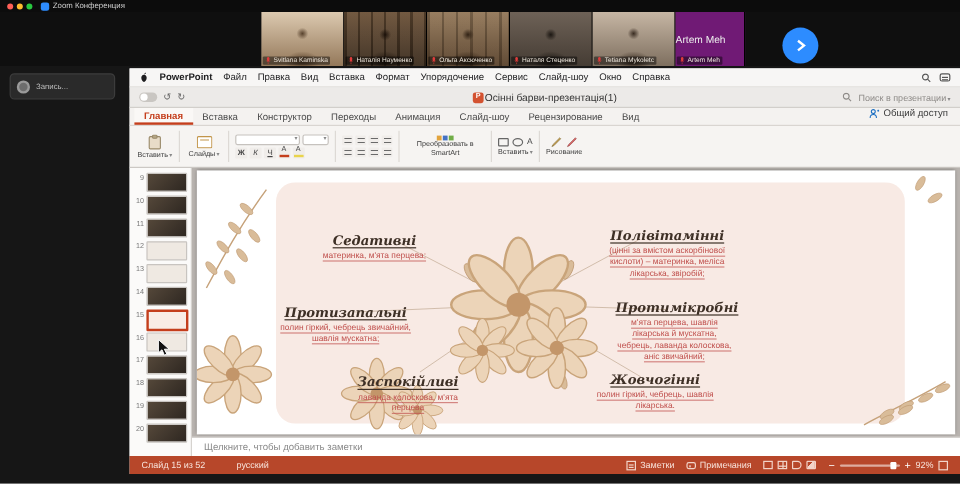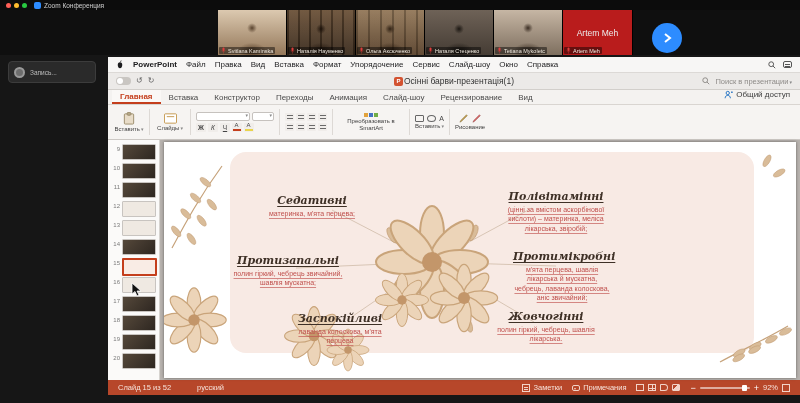--- a/index.html
+++ b/index.html
@@ -14,21 +14,21 @@
   .zoom-title{font-size:6.5px;color:#cfcfcf;white-space:nowrap}
 
   .video-strip{position:absolute;left:0;top:10px;width:800px;height:45px;background:#0f0f0f;z-index:4}
   .tiles{position:absolute;left:218px;top:0;height:45px;display:flex}
   .tile{width:69px;height:45px;position:relative;border-right:1px solid #000;overflow:hidden}
   .t1{background-color:#b5a089;background-image:radial-gradient(circle 7px at 50% 40%, rgba(70,48,28,.85), rgba(70,48,28,0) 70%),radial-gradient(ellipse 20px 12px at 50% 92%, rgba(70,48,28,.8), rgba(70,48,28,0) 72%),linear-gradient(180deg,#dcc9b0,#94785a)}
   .t2{background-color:#4e3a27;background-image:radial-gradient(circle 7px at 50% 42%, rgba(25,15,8,.9), rgba(25,15,8,0) 70%),radial-gradient(ellipse 20px 12px at 50% 92%, rgba(25,15,8,.85), rgba(25,15,8,0) 72%),repeating-linear-gradient(90deg, rgba(0,0,0,.28) 0 2px, rgba(255,255,255,.05) 2px 11px),linear-gradient(180deg,#6b5138,#3a2b1d)}
   .t3{background-color:#7a6146;background-image:radial-gradient(circle 7px at 50% 42%, rgba(40,26,14,.9), rgba(40,26,14,0) 70%),radial-gradient(ellipse 20px 12px at 50% 92%, rgba(40,26,14,.85), rgba(40,26,14,0) 72%),repeating-linear-gradient(90deg, rgba(0,0,0,.22) 0 2px, rgba(255,255,255,.04) 2px 12px),linear-gradient(180deg,#94795a,#5b442e)}
   .t4{background-color:#5c5248;background-image:radial-gradient(circle 7px at 50% 42%, rgba(20,16,12,.9), rgba(20,16,12,0) 70%),radial-gradient(ellipse 20px 12px at 50% 92%, rgba(20,16,12,.85), rgba(20,16,12,0) 72%),linear-gradient(180deg,#6e6257,#453c34)}
   .t5{background-color:#b5a695;background-image:radial-gradient(circle 7px at 50% 40%, rgba(45,32,22,.9), rgba(45,32,22,0) 70%),radial-gradient(ellipse 20px 12px at 50% 92%, rgba(45,32,22,.85), rgba(45,32,22,0) 72%),linear-gradient(180deg,#c6b6a4,#7e6f5f)}
-  .tile.audio{width:70px;background:#b91c1c;display:flex;align-items:center;justify-content:center}
+  .tile.audio{width:58px;background:#701a75;display:flex;align-items:center;}
   .tile.audio .big-name{font-size:8.5px;color:#ededed}
   .nameplate{position:absolute;left:1px;bottom:1px;display:flex;align-items:center;gap:2px;background:rgba(0,0,0,.45);padding:0 2px;height:7px;border-radius:1px}
   .nameplate span{font-size:5.5px;color:#f0e9df;white-space:nowrap}
   .next-btn{position:absolute;left:652px;top:13px;width:30px;height:30px;border-radius:50%;background:#2D8CFF;display:flex;align-items:center;justify-content:center;cursor:pointer}
 
   .widget{position:absolute;left:8px;top:61px;width:88px;height:22px;background:#2a2a2a;border:1px solid #3c3c3c;border-radius:4px;display:flex;align-items:center;gap:5px;padding:0 5px;z-index:3}
   .widget .w-icon{width:11px;height:11px;border-radius:50%;background:#6d6d6d;border:2px solid #9a9a9a}
   .widget span{font-size:6.5px;color:#bdbdbd}
 
   
@@ -506,20 +506,23 @@
           <div class="sec s5">
             <h3>Заспокійливі</h3>
             <p>лаванда колоскова, м'ята перцева</p>
           </div>
           <div class="sec s6">
             <h3>Жовчогінні</h3>
             <p>полин гіркий, чебрець, шавлія лікарська.</p>
           </div>
         </div>
       </div>
+      <div class="notes">
+        <span>Щелкните, чтобы добавить заметки</span>
+      </div>
     </div>
   </div>
 
   <div class="statusbar">
     <span>Слайд 15 из 52</span>
     <span class="sb-lang">русский</span>
     <div class="sb-right">
       <div class="sb-item">
         <div class="ic-notes"></div>
         <span>Заметки</span>

